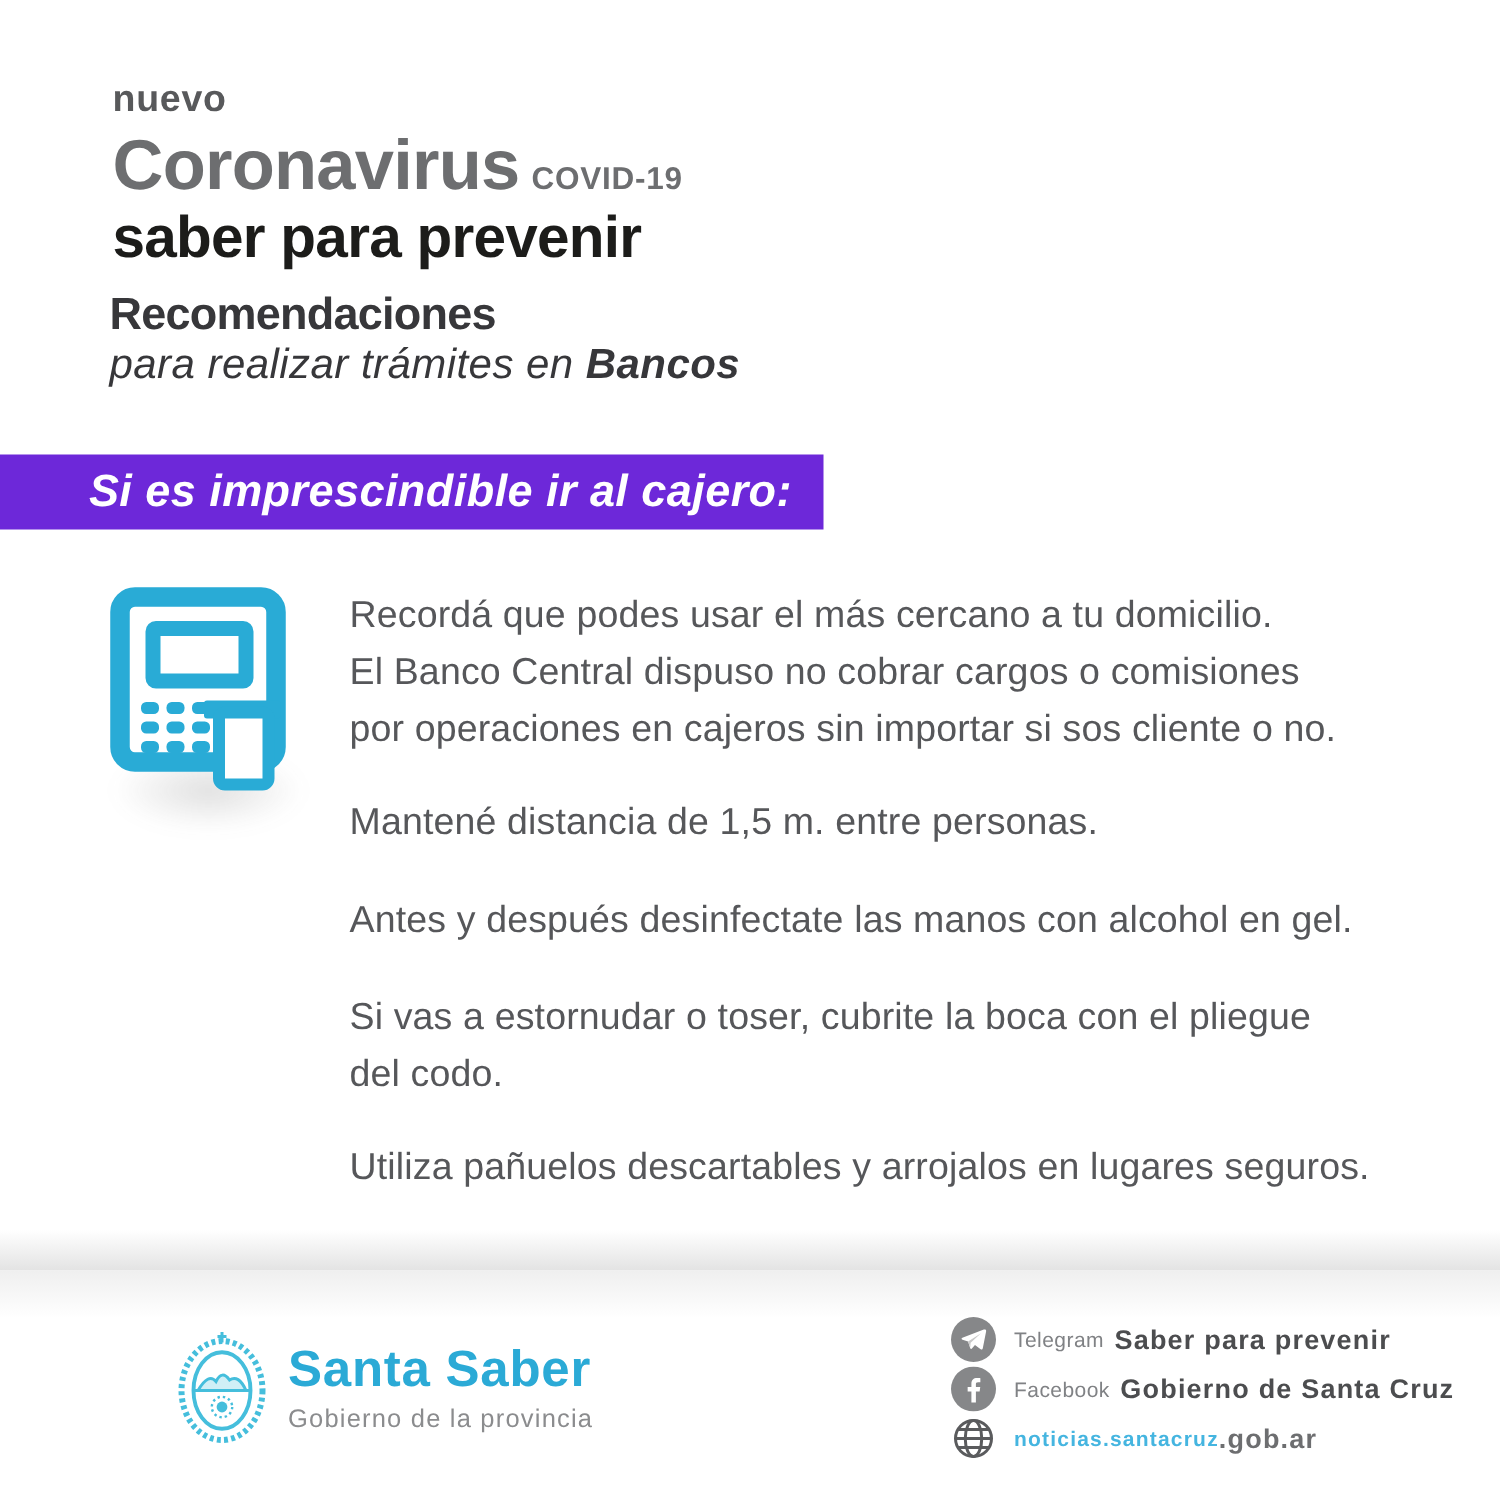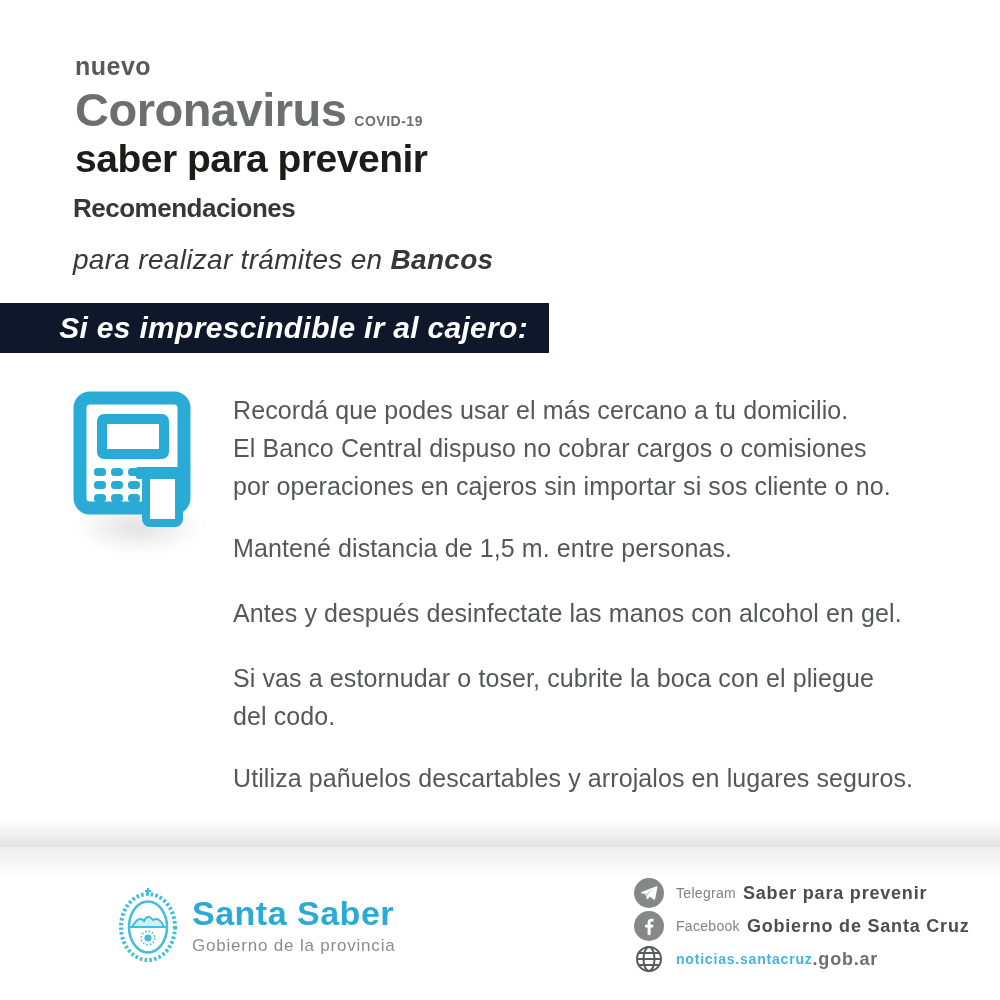--- a/index.html
+++ b/index.html
@@ -9,27 +9,27 @@
     font-family: "Liberation Sans", sans-serif;
     position: relative; overflow: hidden;
   }
   .canvas { position: absolute; inset: 0; width: 979px; height: 1000px; background: #fff; }
 
   
   .brand { position: absolute; left: 75px; top: 52px; }
   .brand-kicker { font-size: 25px; font-weight: 800; color: #58595b; letter-spacing: 0.5px; }
   .brand-title-row { display: flex; align-items: baseline; margin-top: 1px; }
   .brand-title { font-size: 47px; font-weight: 800; color: #6d6e70; letter-spacing: -0.5px; text-align: right; }
-  .brand-covid { font-size: 14px; font-weight: 800; color: #6d6e70; margin-left: 8px; letter-spacing: 0.5px; }
+  .brand-covid { font-size: 21px; font-weight: 800; color: #6d6e70; margin-left: 8px; letter-spacing: 0.5px; }
   .brand-sub { font-size: 39px; font-weight: 800; color: #1c1c1a; letter-spacing: -0.5px; margin-top: 0px; }
 
   
   .reco { position: absolute; left: 73px; top: 193px; }
-  .reco-title { font-size: 26px; font-weight: 800; color: #37373a; letter-spacing: -0.5px; }
-  .reco-sub { font-size: 28px; font-style: italic; color: #37373a; margin-top: 20px; letter-spacing: 0.3px; }
+  .reco-title { font-size: 30px; font-weight: 800; color: #37373a; letter-spacing: -0.5px; }
+  .reco-sub { font-size: 28px; font-style: italic; color: #37373a; margin-top: 0; letter-spacing: 0.3px; }
   .reco-sub .bold { font-weight: 800; }
 
   
   .banner {
     position: absolute; left: 0; top: 303px; width: 549px; height: 50px;
     display: flex; align-items: center; justify-content: flex-end;
     padding-right: 21px;
   }
   .banner-text { color: #ffffff; font-size: 30px; font-weight: 700; font-style: italic; letter-spacing: 0.3px; }
 
@@ -86,21 +86,21 @@
     <div class="brand-sub">saber para prevenir</div>
   </div>
 
   <div class="reco">
     <div class="reco-title">Recomendaciones</div>
     <div class="reco-sub">
       <span>para realizar trámites en </span><span class="bold">Bancos</span>
     </div>
   </div>
 
-  <div class="banner" style="background:#0f172a">
+  <div class="banner" style="background:#6d28d9">
     <span class="banner-text">Si es imprescindible ir al cajero:</span>
   </div>
 
   <div class="atm-wrap">
     <div class="atm-shadow"></div>
     <svg class="atm-svg" width="122" height="140" viewBox="0 0 122 140">
       <rect x="8" y="8" width="104" height="110" rx="10" fill="none" stroke="#29abd6" stroke-width="13"></rect>
       <rect x="30" y="29" width="62" height="35" rx="2" fill="none" stroke="#29abd6" stroke-width="10"></rect>
       <g fill="#29abd6">
         <rect x="22" y="78" width="12" height="8" rx="3.5"></rect>

